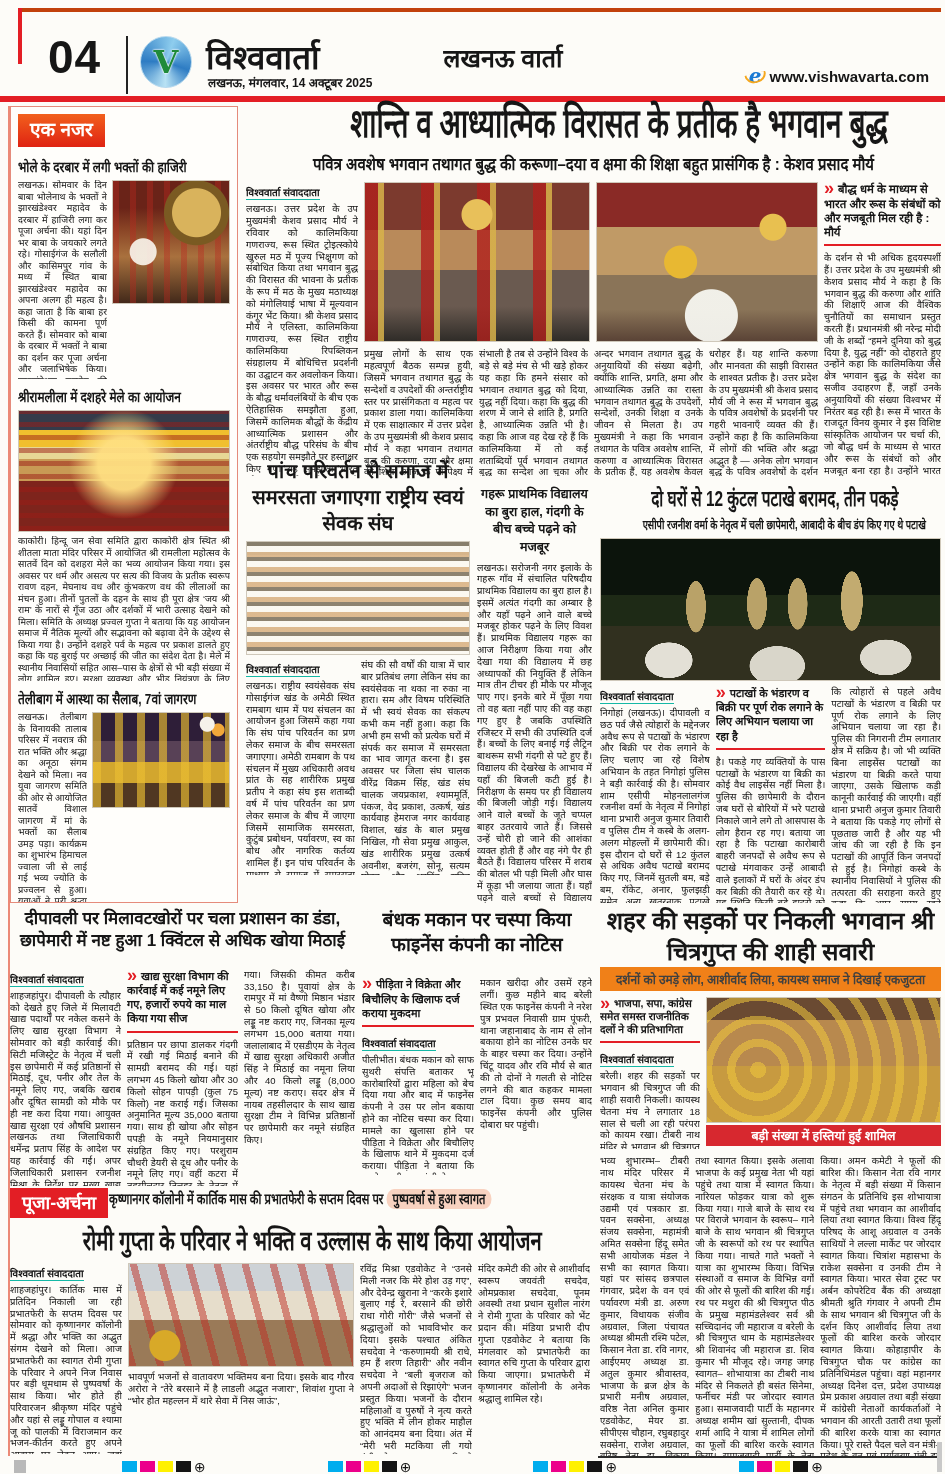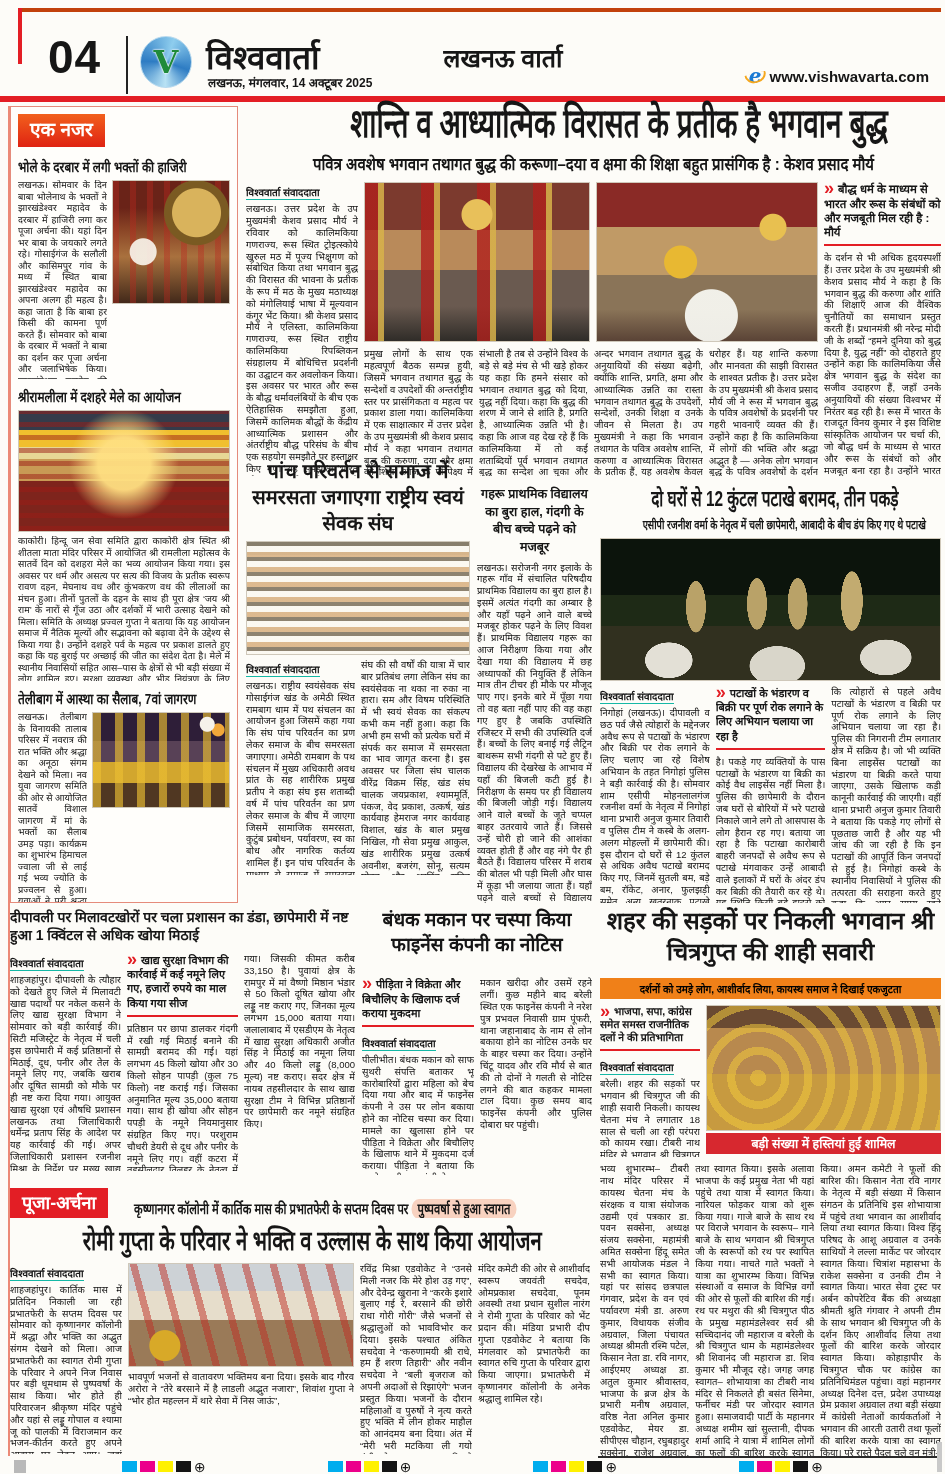--- a/index.html
+++ b/index.html
@@ -59,35 +59,35 @@
   .rss-head{font-size:20px;font-weight:bold;text-align:center;line-height:1.3}
   .cols{display:flex;gap:6px}
   .cols .c{flex:1;overflow:hidden}
   #school{left:477px;top:486px;width:115px;height:417px;overflow:hidden}
   .sc-head{font-size:12.6px;font-weight:bold;text-align:center;line-height:1.4;margin-bottom:5px}
   #fire{left:600px;top:482px;width:341px;height:421px;overflow:hidden}
   .fire-head{font-size:22px;font-weight:bold}
   .fire-sub{font-size:12.5px;font-weight:bold;margin:4px 0 5px}
   
   #sweets{left:10px;top:908px;width:345px;height:278px;overflow:hidden}
-  .sw-head{font-size:14px;font-weight:bold;text-align:left;line-height:1.32;margin-bottom:8px}
+  .sw-head{font-size:17px;font-weight:bold;text-align:center;line-height:1.32;margin-bottom:16px}
   #notice{left:362px;top:908px;width:230px;height:278px;overflow:hidden}
   .no-head{font-size:19px;font-weight:bold;text-align:center;line-height:1.3;margin-bottom:20px}
   #chitra{left:600px;top:906px;width:341px;height:551px;overflow:hidden}
   .ch-head{font-size:24px;font-weight:bold;text-align:center;line-height:1.28}
-  .ch-bar{background:#f08018;color:#000000;font-weight:bold;font-size:11px;text-align:center;padding:3px 2px;margin:11px 0 6px;overflow:hidden}
+  .ch-bar{background:#f08018;color:#404040;font-weight:bold;font-size:13px;text-align:center;padding:3px 2px;margin:0 0 6px;overflow:hidden}
   .ch-top{position:relative;height:152px}
   .ch-left{position:absolute;left:0;top:0;width:100px;height:152px;overflow:hidden}
   .ch-ph{position:absolute;left:106px;top:0;width:235px;height:126px}
   .ch-cap{position:absolute;left:106px;top:128px;width:235px;background:#d7282f;color:#fff;font-weight:bold;
      font-size:12.5px;text-align:center;padding:2px 0}
   .ch-cols{display:flex;gap:6px;height:382px;margin-top:6px}
   
   #pooja{left:10px;top:1188px;width:582px;height:266px;overflow:hidden}
-  .pj-strip{display:flex;align-items:flex-end;gap:26px;height:30px;overflow:hidden}
+  .pj-strip{display:flex;align-items:flex-start;gap:1px;height:30px;overflow:hidden}
   .pj-label{background:#e31e25;color:#fff;font-size:18px;font-weight:bold;padding:2px 12px 4px;white-space:nowrap}
   .pj-striphead{font-weight:bold;font-size:15px}
   .pj-hl{background:#f8d2c0;border-radius:10px;padding:1px 8px 2px}
   .pj-head{font-size:27px;font-weight:bold;margin:3px 0 5px}
   .pj-body{position:relative;height:198px}
   .pj-c1{position:absolute;left:0;top:0;width:112px;height:198px;overflow:hidden}
   .pj-ph{position:absolute;left:118px;top:0;width:226px;height:104px}
   .pj-under{position:absolute;left:118px;top:108px;width:226px;height:90px;display:flex;gap:6px}
   .pj-c4{position:absolute;left:350px;top:0;width:112px;height:198px;overflow:hidden}
   .pj-c5{position:absolute;left:468px;top:0;width:112px;height:198px;overflow:hidden}

